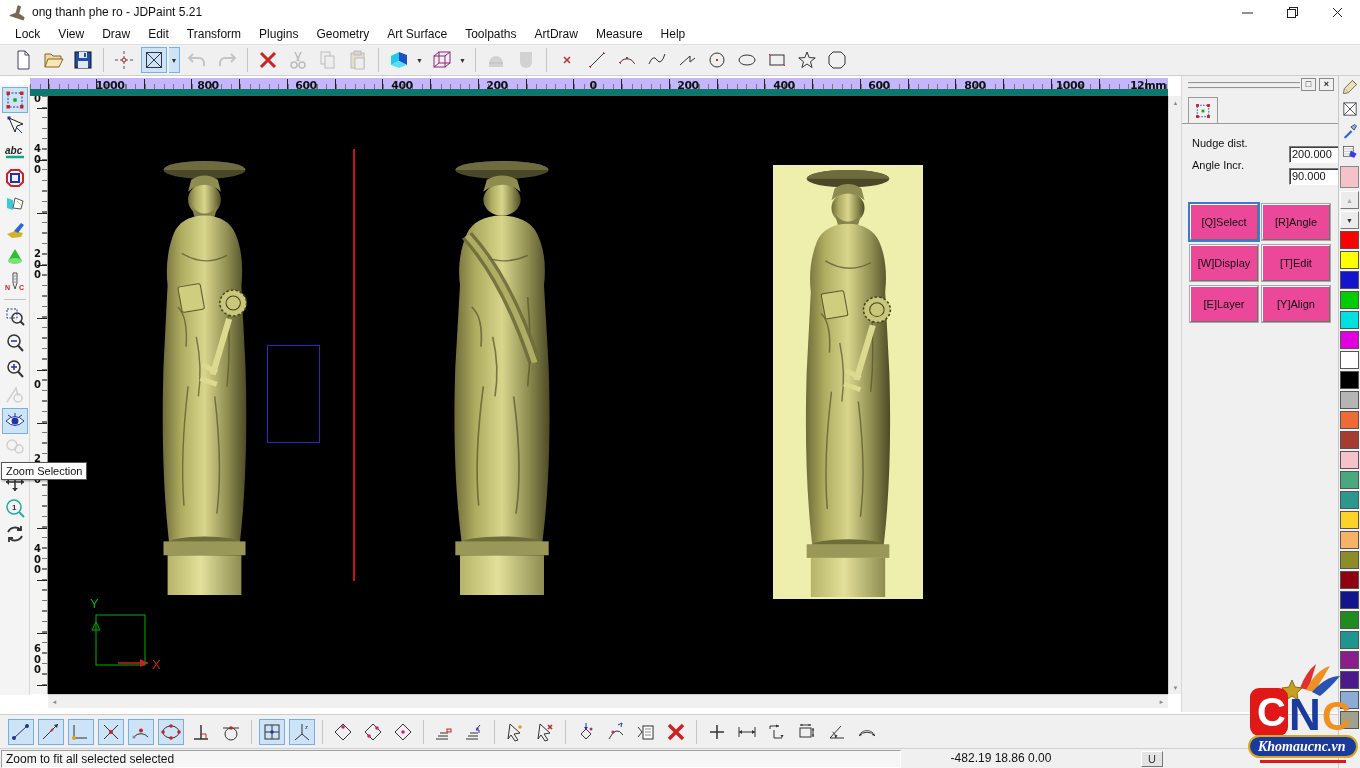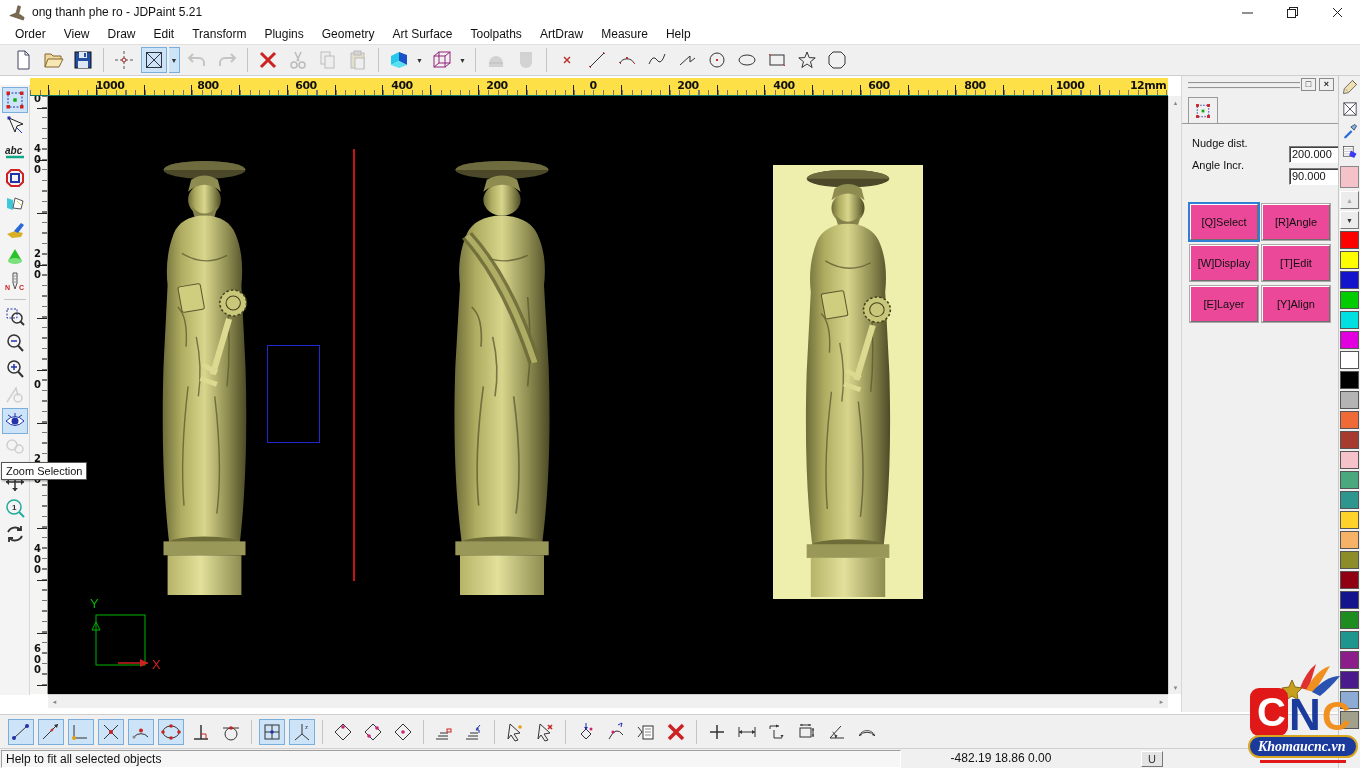--- a/index.html
+++ b/index.html
@@ -23,21 +23,21 @@
   .tbtn { width:26px; height:26px; display:flex; align-items:center; justify-content:center; border:1px solid transparent; margin:0 2px; background:transparent; }
   .tbtn svg { width:22px; height:22px; }
   .tbtn.active { background:#cde3f7; border:1px solid #79aedd; }
   .tbtn.dis { opacity:.5; }
   .ddarrow { width:11px; height:26px; display:flex; align-items:center; justify-content:center; font-size:7px; color:#333; margin-right:2px; }
   .ddarrow.active { background:#cde3f7; border:1px solid #79aedd; border-left:none; }
   .vsep { width:1px; height:24px; background:#c4c4c4; margin:0 5px; }
   .hsep { height:1px; width:22px; background:#c4c4c4; margin:4px auto; }
 
   
-  #hruler { left:30px; top:78px; width:1138px; height:18px; background:#fde047; border-bottom:1px solid #0f766e; overflow:hidden; }
+  #hruler { left:30px; top:78px; width:1138px; height:18px; background:#c4b5fd; border-bottom:7px solid #0f766e; overflow:hidden; }
   #hruler .tickminor { position:absolute; left:0; right:0; bottom:0; height:5px; background:repeating-linear-gradient(to right,#777 0 1px,transparent 1px 9.55px); }
   #hruler .tickmajor { position:absolute; left:0; right:0; bottom:0; height:10px; background:repeating-linear-gradient(to right,#222 0 1px,transparent 1px 47.75px); background-position-x:18px; }
   .hnum { position:absolute; top:1px; font-size:11px; font-weight:bold; color:#111; transform:translateX(-50%); font-family:"DejaVu Sans", sans-serif; letter-spacing:-0.5px; }
   #vruler { left:30px; top:96px; width:18px; height:598px; background:#f4f4f2; border-right:1px solid #9a9a9a; overflow:hidden; }
   #vruler .tickminor { position:absolute; top:0; bottom:0; right:0; width:5px; background:repeating-linear-gradient(to bottom,#777 0 1px,transparent 1px 10.5px); }
   #vruler .tickmajor { position:absolute; top:0; bottom:0; right:0; width:10px; background:repeating-linear-gradient(to bottom,#222 0 1px,transparent 1px 52.5px); background-position-y:12px; }
   .vnum { position:absolute; left:2px; width:11px; font-size:10px; line-height:10.5px; font-weight:bold; color:#111; word-break:break-all; text-align:center; transform:translateY(-50%); font-family:"DejaVu Sans", sans-serif; }
 
   
   #lefttools { left:0; top:85px; width:30px; height:610px; background:#f4f4f4; border-right:1px solid #d8d8d8; padding-top:2px; }
@@ -118,21 +118,21 @@
       </div>
     <div class="winbtn">
         <svg viewBox="0 0 11 11">
           <path d="M1 1l9 9M10 1l-9 9" stroke="#222"></path>
         </svg>
       </div>
   </div>
 </div>
 
 <div id="menubar" class="abs">
-    <div class="menu-item">Order</div>
+    <div class="menu-item">Lock</div>
     <div class="menu-item">View</div>
     <div class="menu-item">Draw</div>
     <div class="menu-item">Edit</div>
     <div class="menu-item">Transform</div>
     <div class="menu-item">Plugins</div>
     <div class="menu-item">Geometry</div>
     <div class="menu-item">Art Surface</div>
     <div class="menu-item">Toolpaths</div>
     <div class="menu-item">ArtDraw</div>
     <div class="menu-item">Measure</div>
@@ -855,21 +855,21 @@
     <div class="tbtn">
       <svg viewBox="0 0 22 22">
         <path d="M3 15a9 7 0 0 1 16 0" fill="none" stroke="#333"></path>
         <path d="M5 12a7 5 0 0 1 12 0" fill="none" stroke="#555"></path>
         <path d="M3 15l1-3 2 2zM19 15l-1-3-2 2z" fill="#333"></path>
       </svg>
     </div>
   </div>
 
 <div id="statusbar" class="abs">
-  <div id="status-msg">Help to fit all selected objects</div>
+  <div id="status-msg">Zoom to fit all selected selected</div>
   <div id="status-coords">-482.19 18.86 0.00</div>
   <div id="unit-btn">U</div>
 </div>
 
 <div id="tooltip" class="abs">Zoom Selection</div>
 
 <div id="logo" class="abs">
   <svg viewBox="0 0 112 108">
     <path d="M52 30 Q58 14 68 6 Q64 20 60 32 Z" fill="#e03030"></path>
     <path d="M58 32 Q68 12 82 8 Q74 22 66 34 Z" fill="#f09020"></path>

